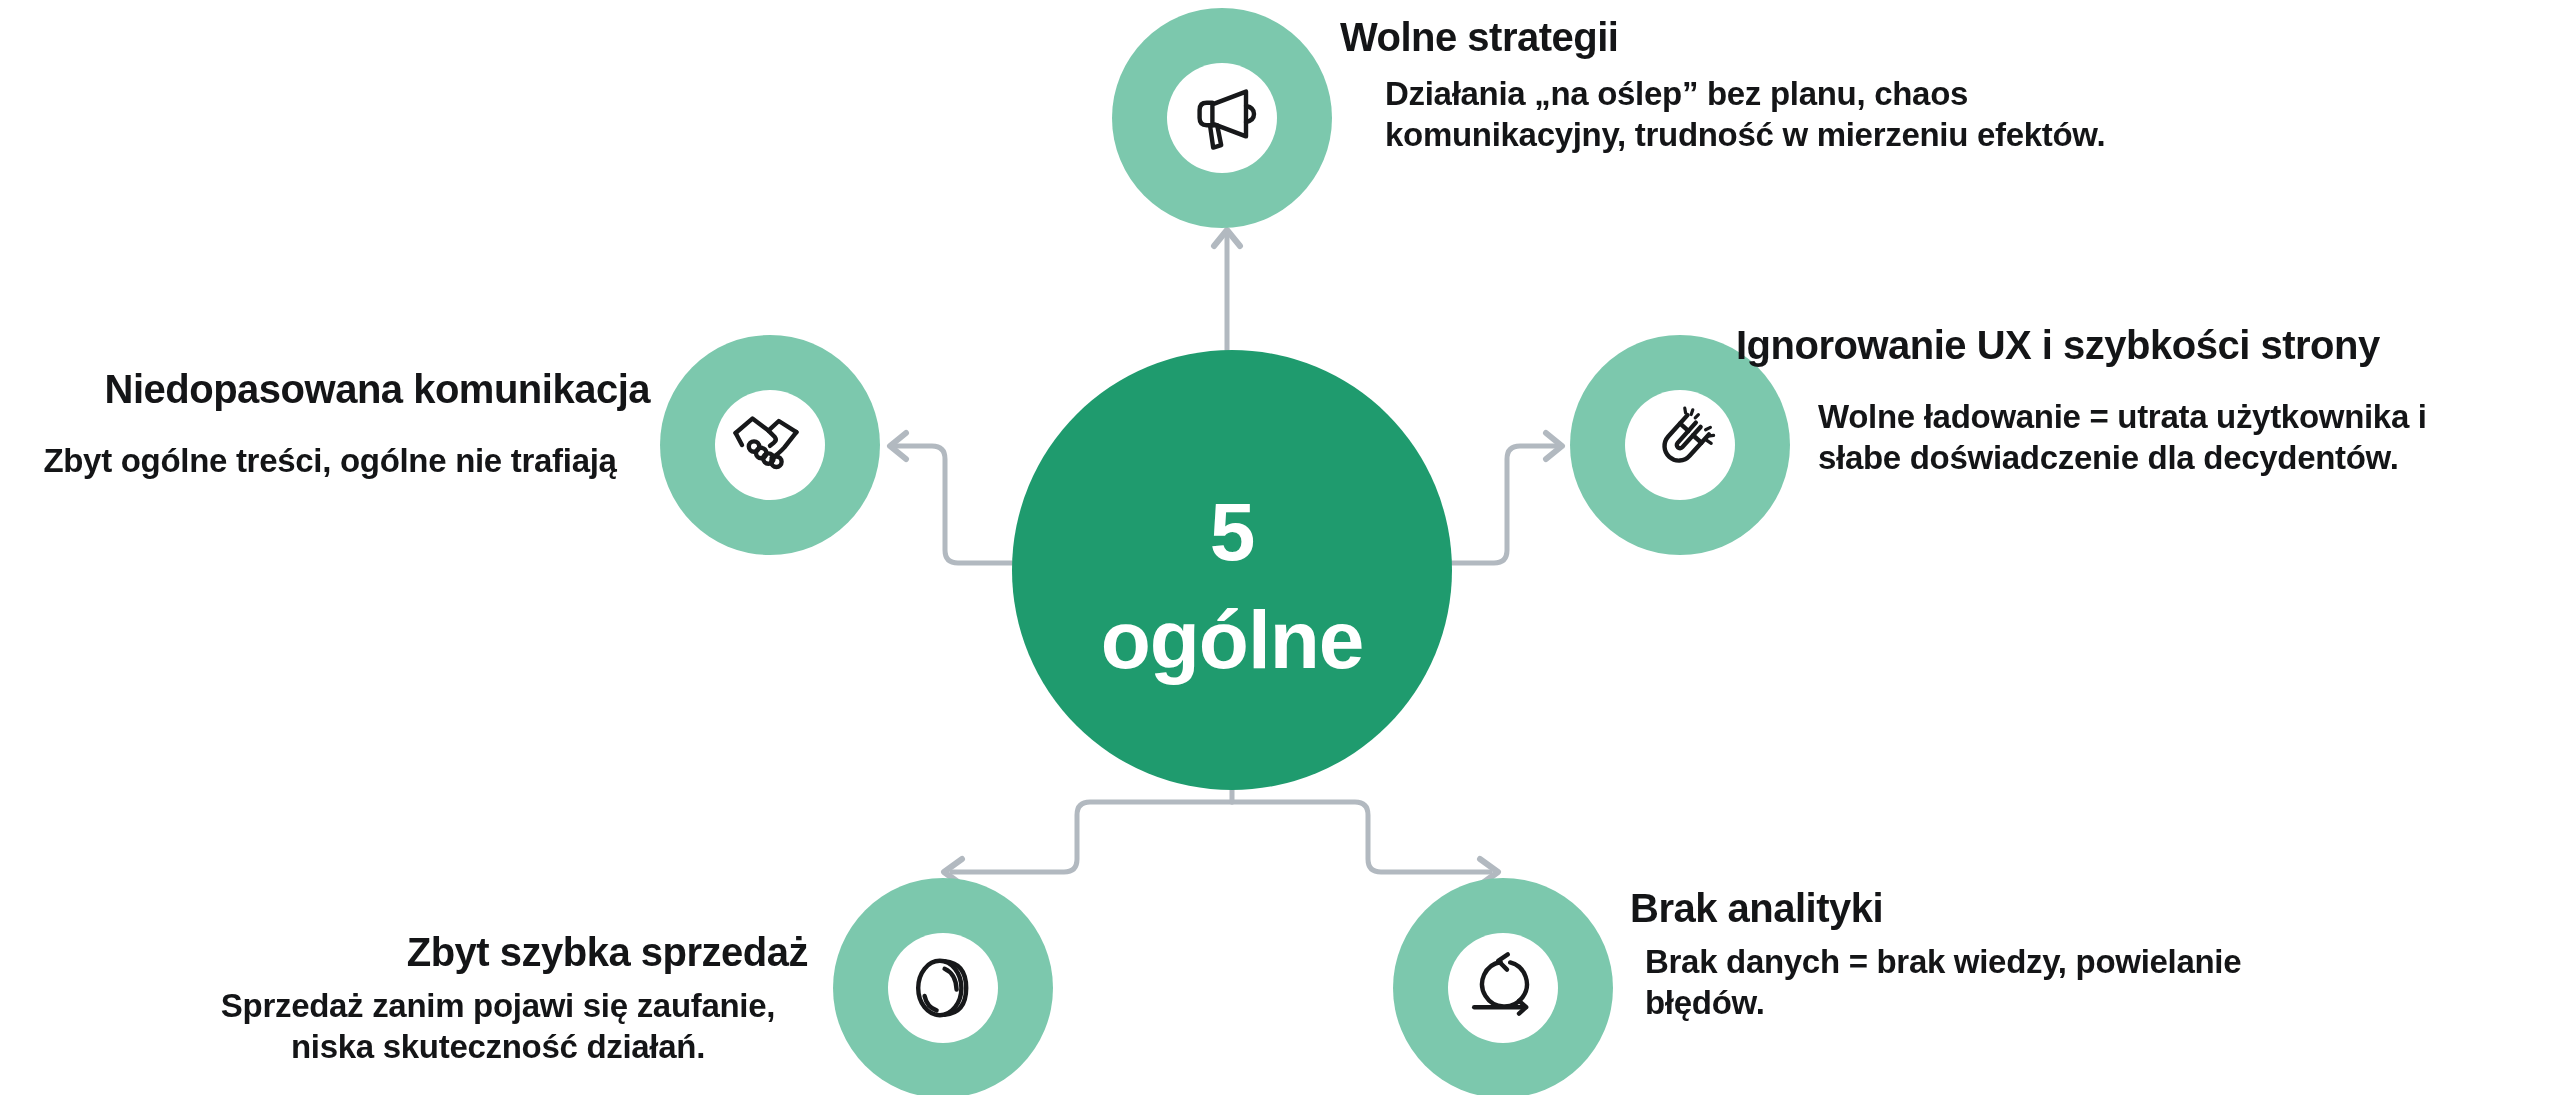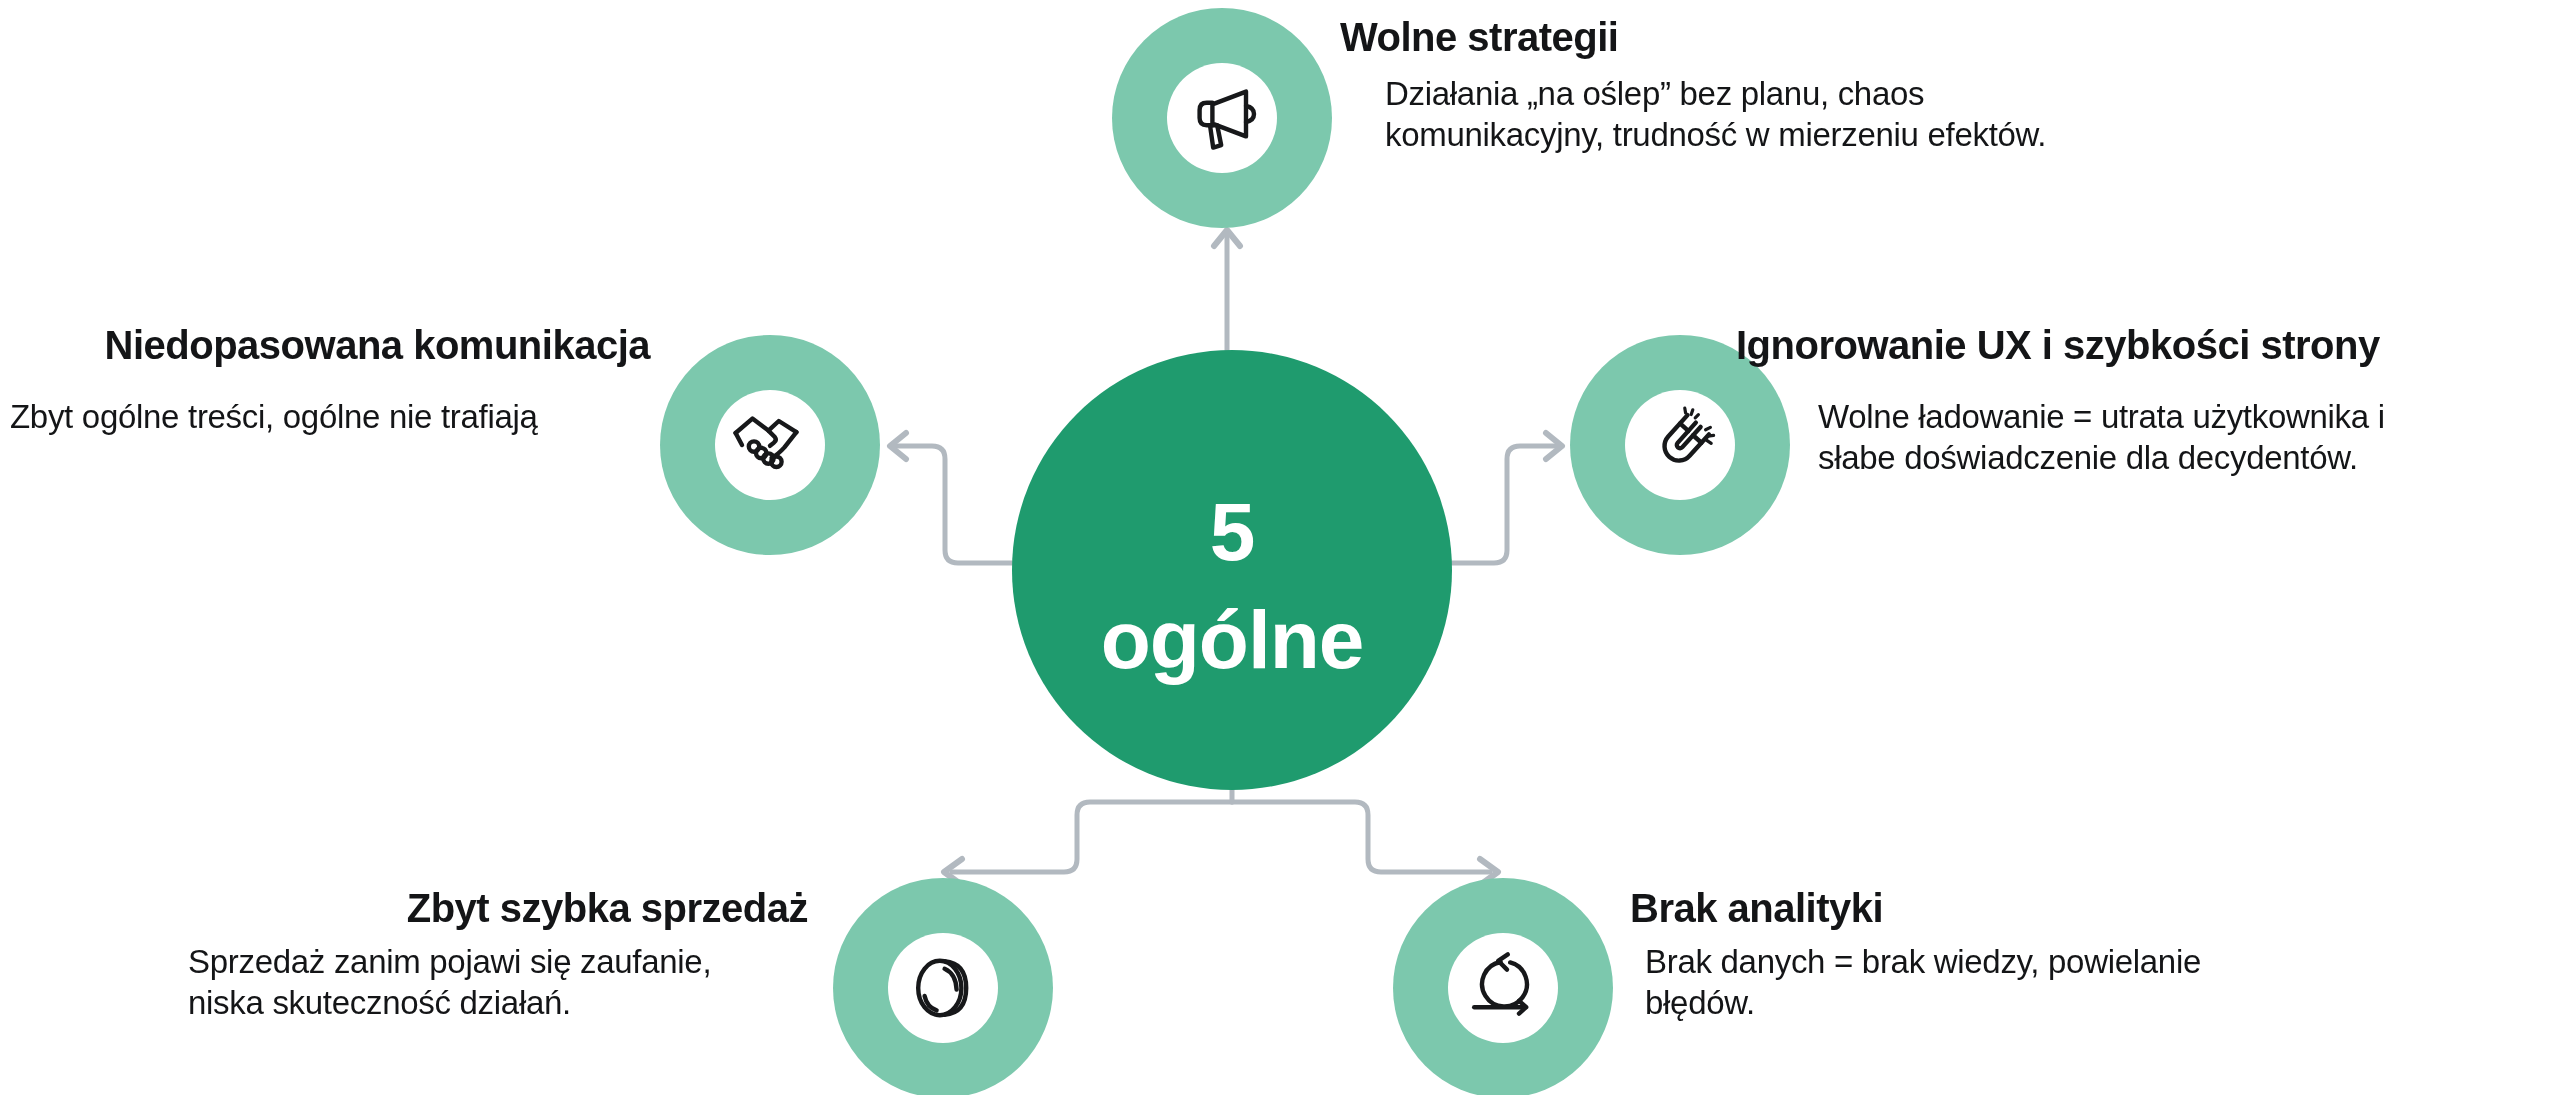--- a/index.html
+++ b/index.html
@@ -32,22 +32,22 @@
   .center-label{
     transform:translateY(16px);
     color:#fff;font-weight:700;font-size:82px;line-height:108px;text-align:center;letter-spacing:-1px;
   }
   .node-title{
     position:absolute;font-weight:700;font-size:40px;line-height:48px;letter-spacing:-0.5px;white-space:nowrap;
   }
   .node-desc{
     position:absolute;font-size:33px;line-height:41px;letter-spacing:-0.3px;
   }
-  .node-desc .line{display:block;}
-  .align-right{text-align:left;}
+  .node-desc .line{display:block;font-weight:bold;}
+  .align-right{text-align:center;margin-top:44px;}
   .icon-stroke{fill:none;stroke:var(--icon_black);stroke-width:5.5;stroke-linecap:round;stroke-linejoin:round;}
   .icon-stroke-thin{fill:none;stroke:var(--icon_black);stroke-width:4;stroke-linecap:round;stroke-linejoin:round;}
   .conn{fill:none;stroke:var(--connector_gray);stroke-width:5;stroke-linecap:round;stroke-linejoin:round;}
   .conn-arrow{fill:none;stroke:var(--connector_gray);stroke-width:6;stroke-linecap:round;stroke-linejoin:round;}
 </style>
 </head>
 <body>
 
 <div id="canvas">
 

